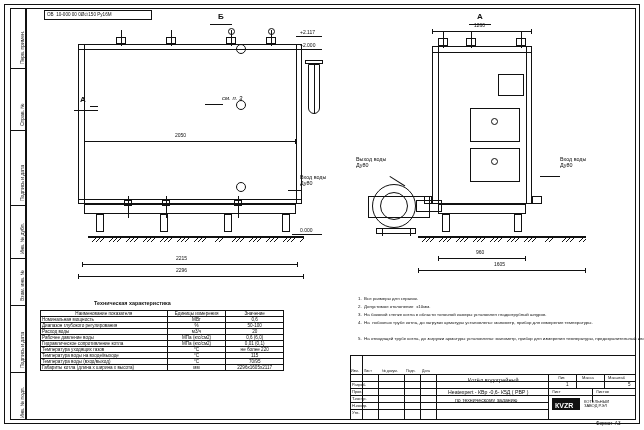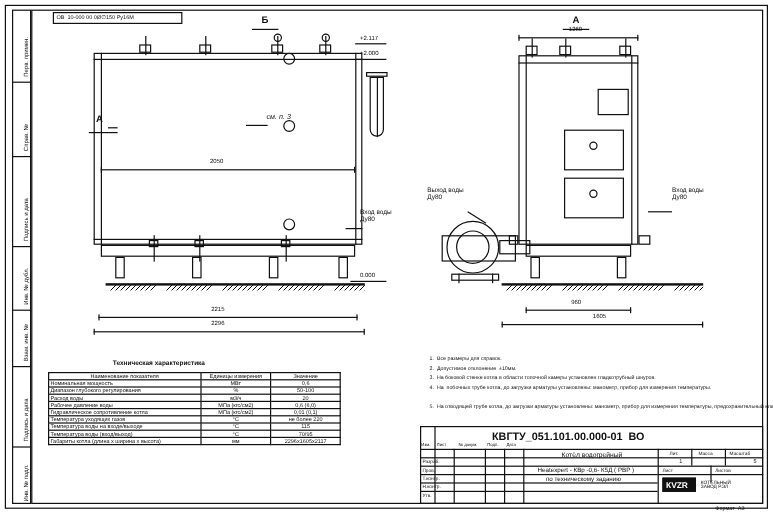--- a/index.html
+++ b/index.html
@@ -230,21 +230,20 @@
       <td>Габариты котла (длина х ширина х высота)</td>
       <td style="text-align:center;">мм</td>
       <td style="text-align:center;">2296х1605х2117</td>
     </tr>
   </tbody>
     </table>
 
   <div class="box" style="left:350px;top:355px;width:286px;height:65px;"></div>
 
   <div class="ln h" style="left:350px;top:374px;width:286px;"></div>
-  <div class="txt c b" style="left:410px;top:360px;font-size:9px;">КВГТУ_051.101.00.000-01  ВО</div>
 
   <div class="ln v" style="left:362px;top:355px;height:65px;"></div>
   <div class="ln v" style="left:378px;top:374px;height:46px;"></div>
   <div class="ln v" style="left:404px;top:374px;height:46px;"></div>
   <div class="ln v" style="left:420px;top:374px;height:46px;"></div>
   <div class="ln v" style="left:436px;top:374px;height:46px;"></div>
   <div class="ln v" style="left:548px;top:374px;height:46px;"></div>
 
   <div class="txt" style="left:351px;top:370px;font-size:3.6px;">Изм.</div>
   <div class="txt" style="left:364px;top:370px;font-size:3.6px;">Лист</div>

